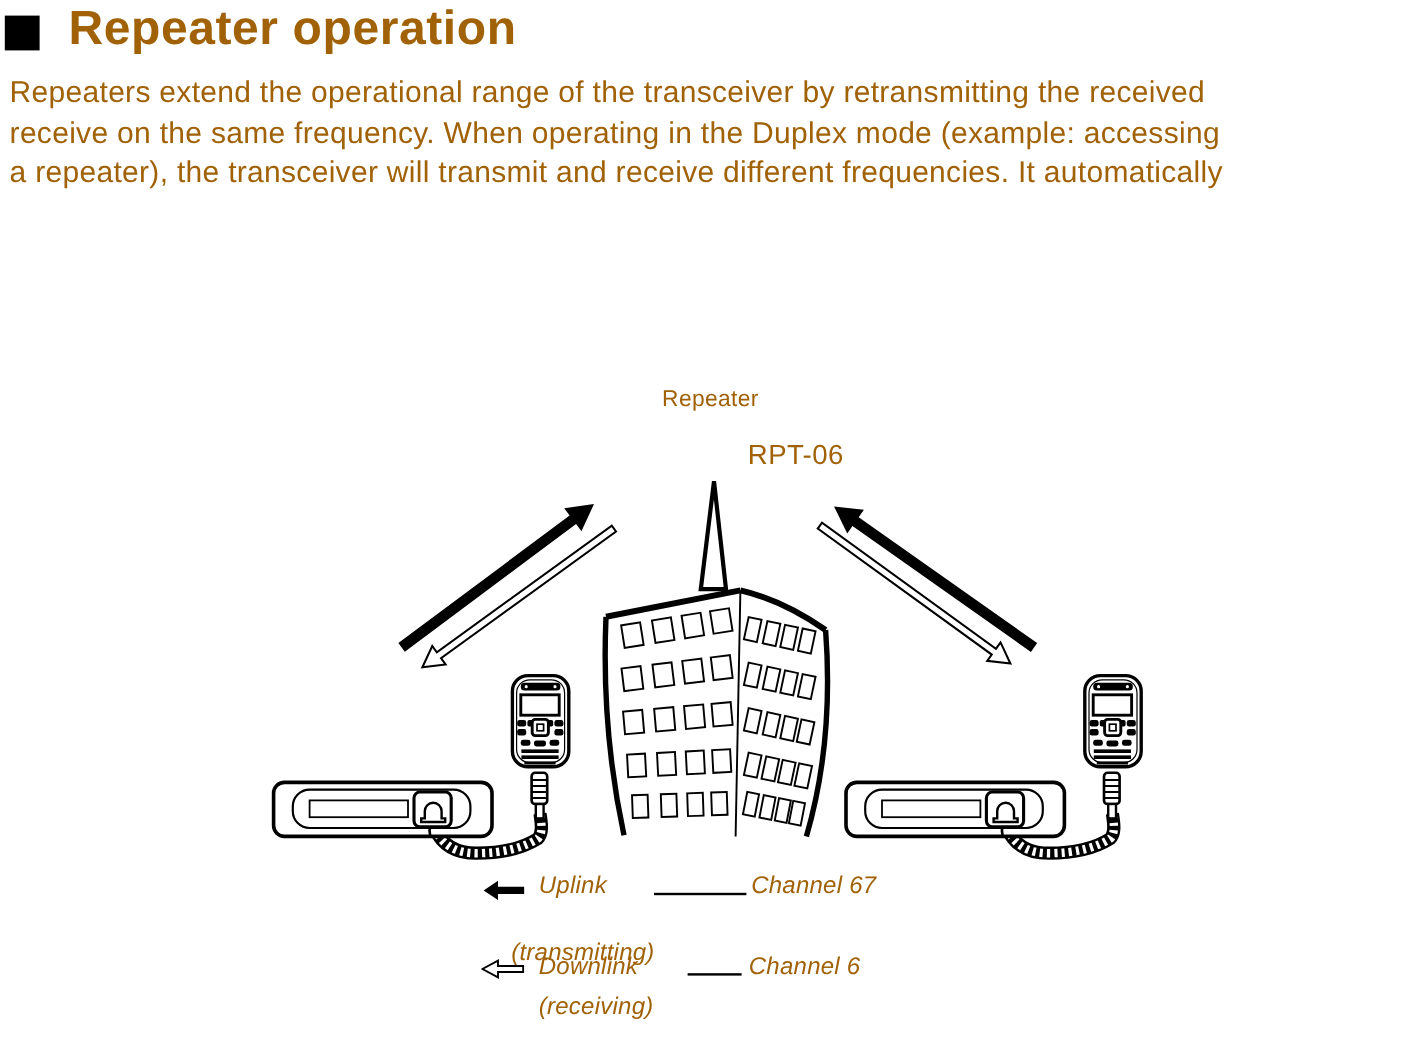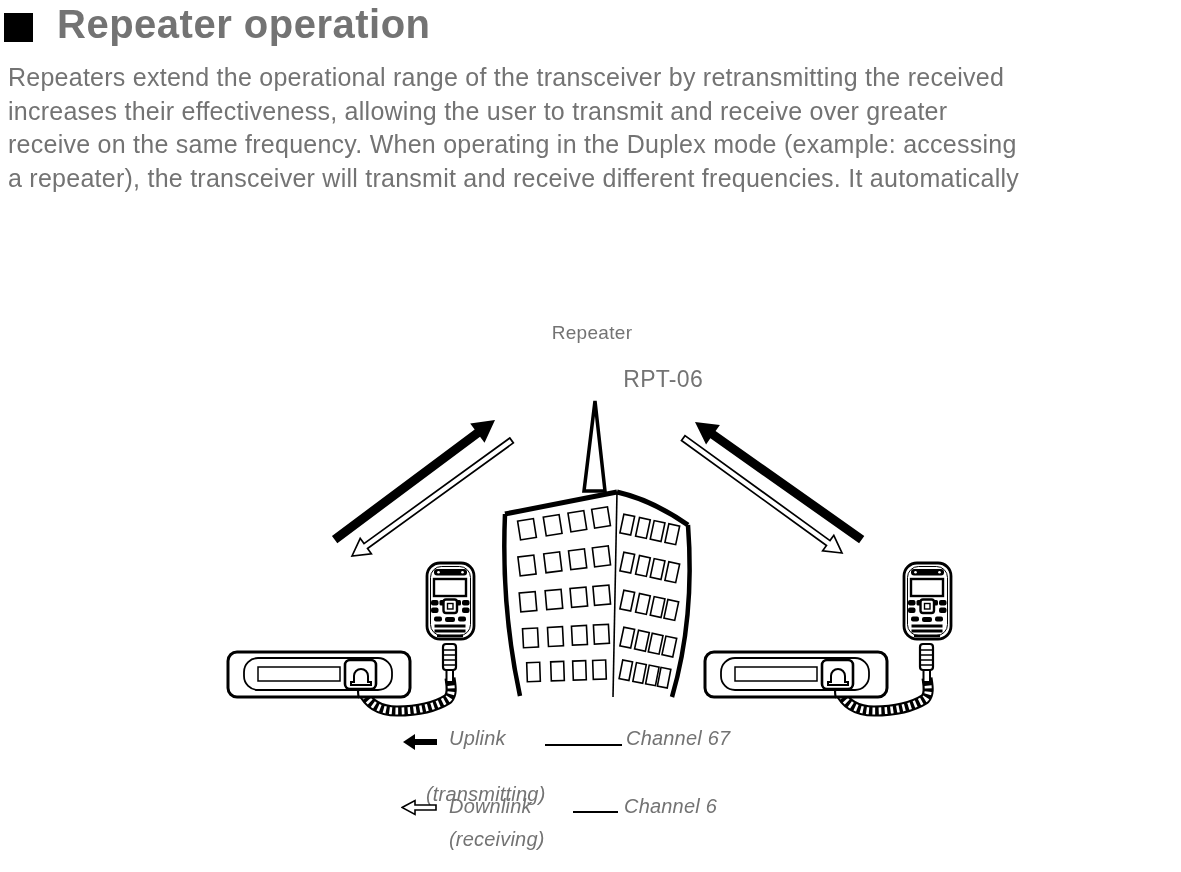--- a/index.html
+++ b/index.html
@@ -2,21 +2,21 @@
 <html><head>
 <meta charset="utf-8">
 <style>
   * { margin: 0; padding: 0; box-sizing: border-box; }
   html, body { background: #ffffff; }
   .page {
     position: relative;
     width: 1181px;
     height: 872px;
     background: #ffffff;
-    color: #737373;
+    color: #a16207;
     font-family: "Liberation Sans", sans-serif;
     overflow: hidden;
   }
   
   .section-bullet {
     position: absolute; left: 4px; top: 13px;
     width: 29px; height: 29px; background: #000;
   }
   .page-title {
     position: absolute; left: 57px; top: -2px;
@@ -58,21 +58,20 @@
 </head>
 <body>
 
 <div class="page">
 
   <div class="section-bullet"></div>
   <h1 class="page-title">Repeater operation</h1>
 
   <div class="intro">
     <div>Repeaters extend the operational range of the transceiver by retransmitting the received</div>
-    <div>increases their effectiveness, allowing the user to transmit and receive over greater</div>
     <div>receive on the same frequency. When operating in the Duplex mode (example: accessing</div>
     <div>a repeater), the transceiver will transmit and receive different frequencies. It automatically</div>
   </div>
 
   <div class="repeater-label">Repeater</div>
   <div class="repeater-id">RPT-06</div>
 
   <svg class="diagram-svg" viewBox="0 0 1181 872" xmlns="http://www.w3.org/2000/svg" xmlns:xlink="http://www.w3.org/1999/xlink">
     <defs>
 

